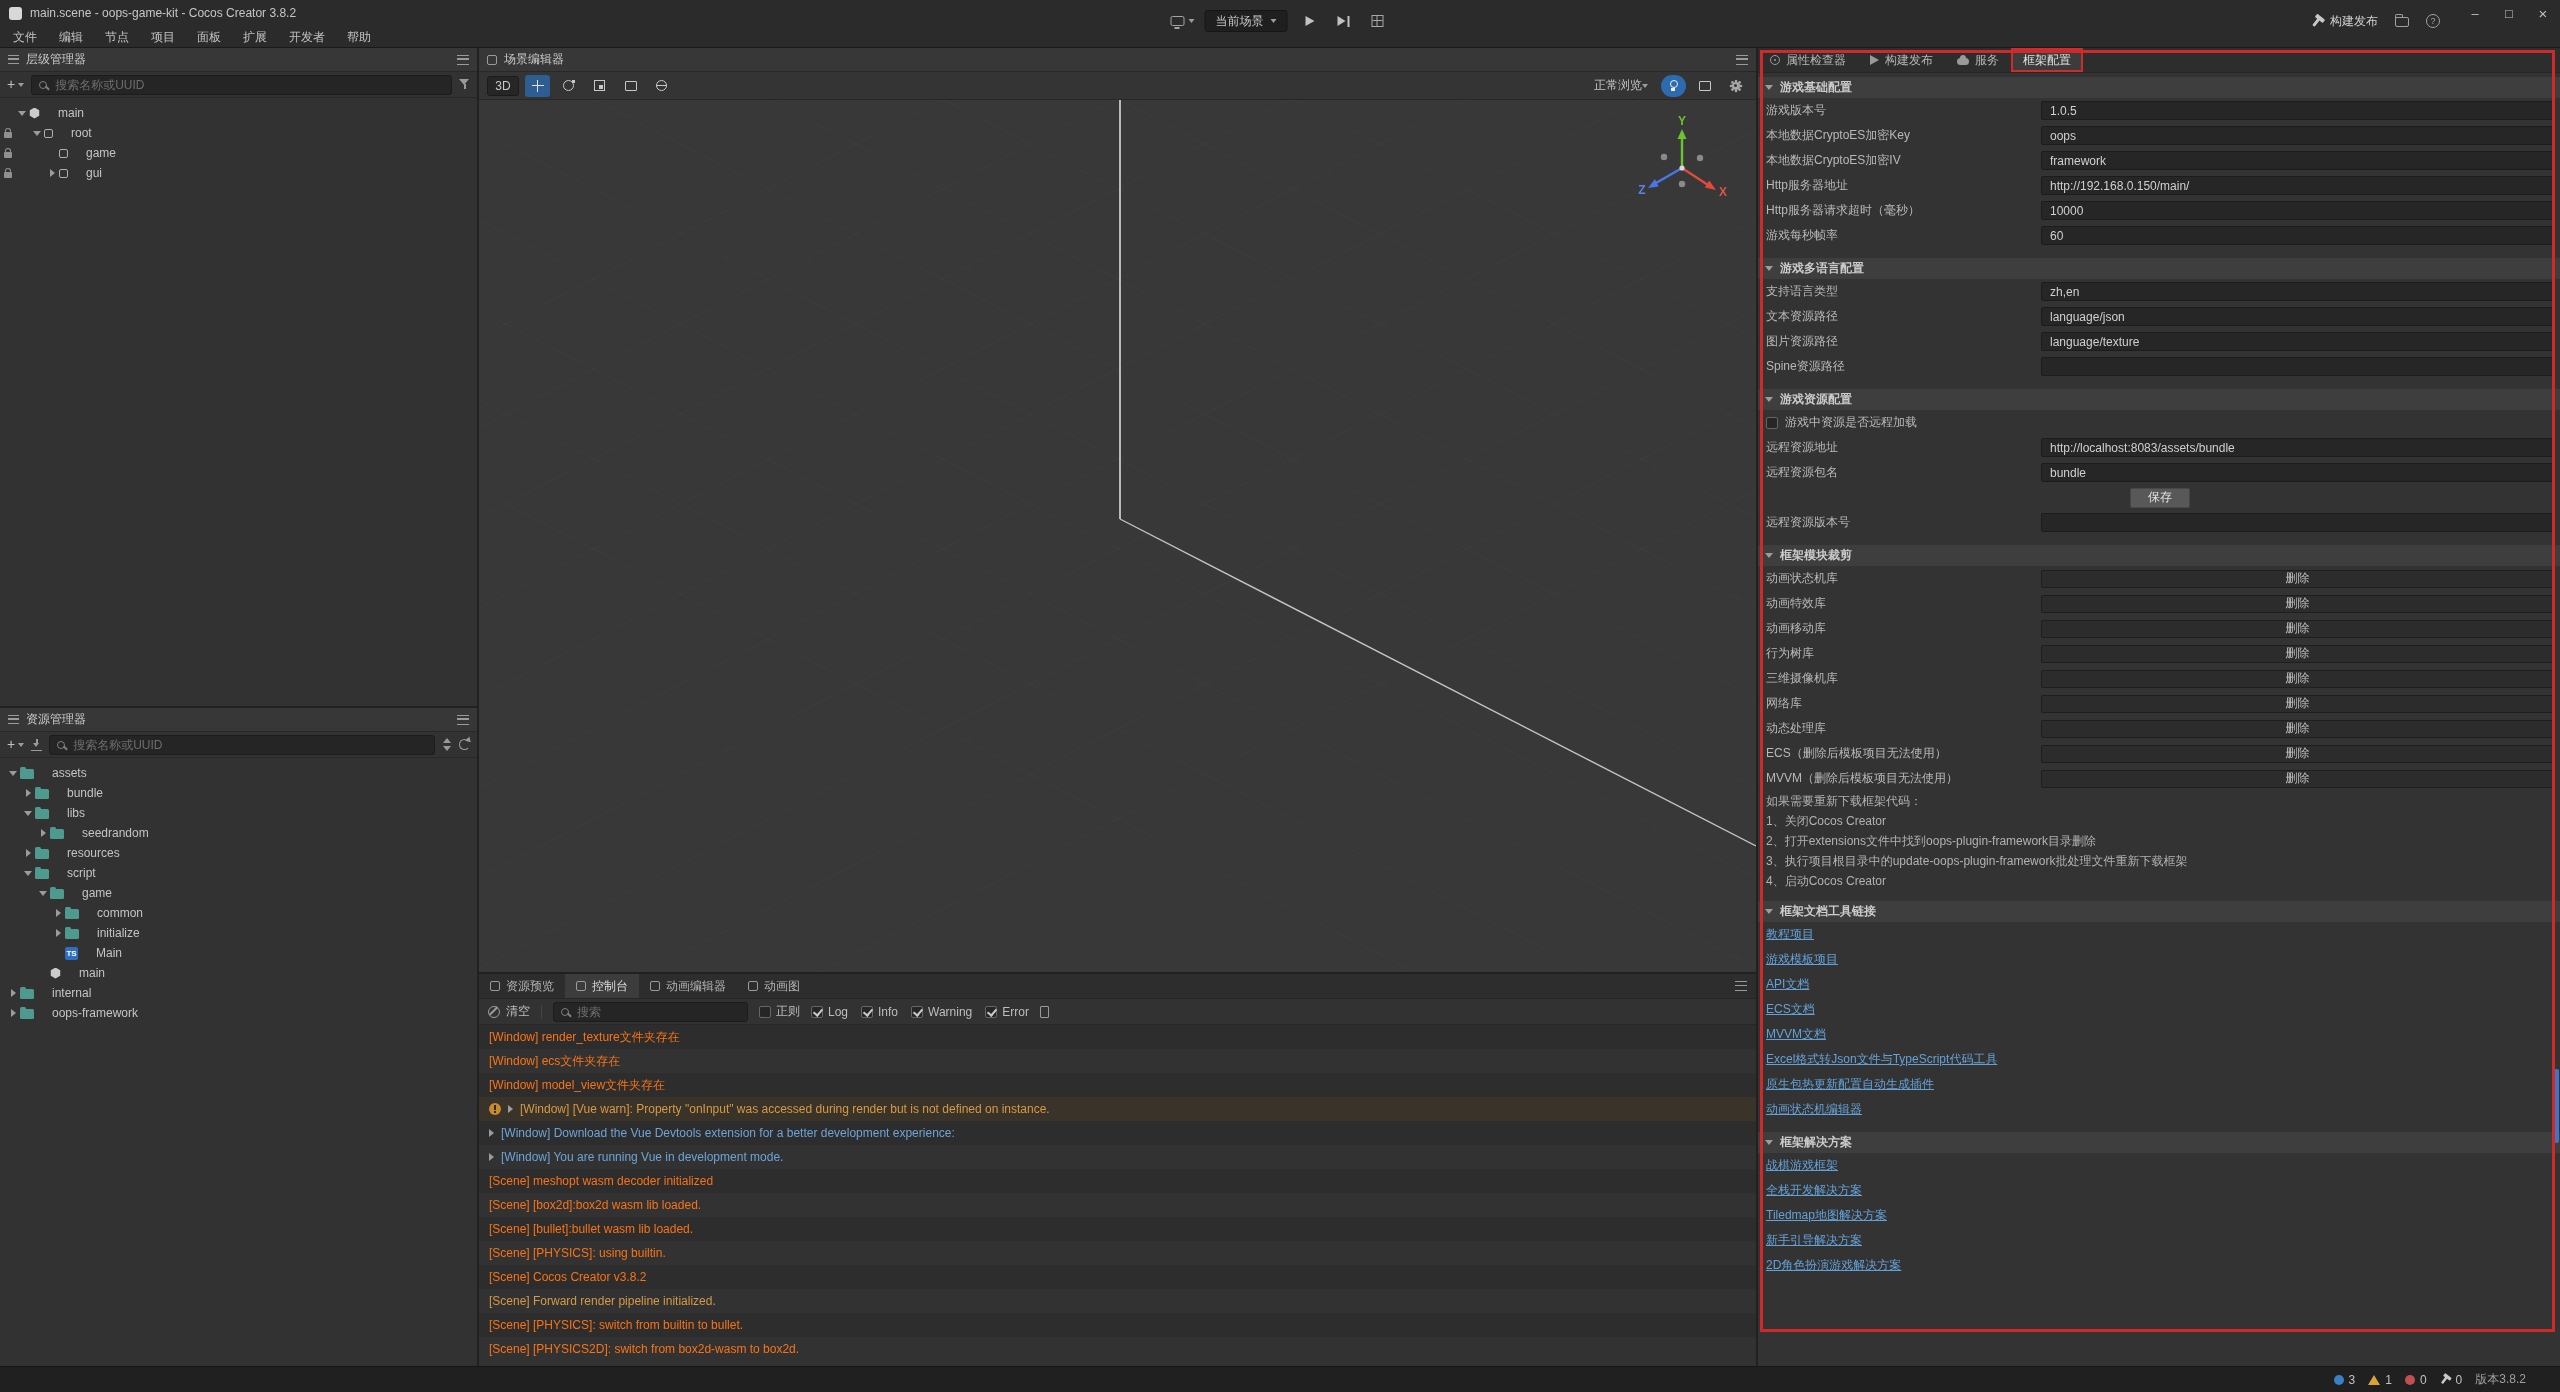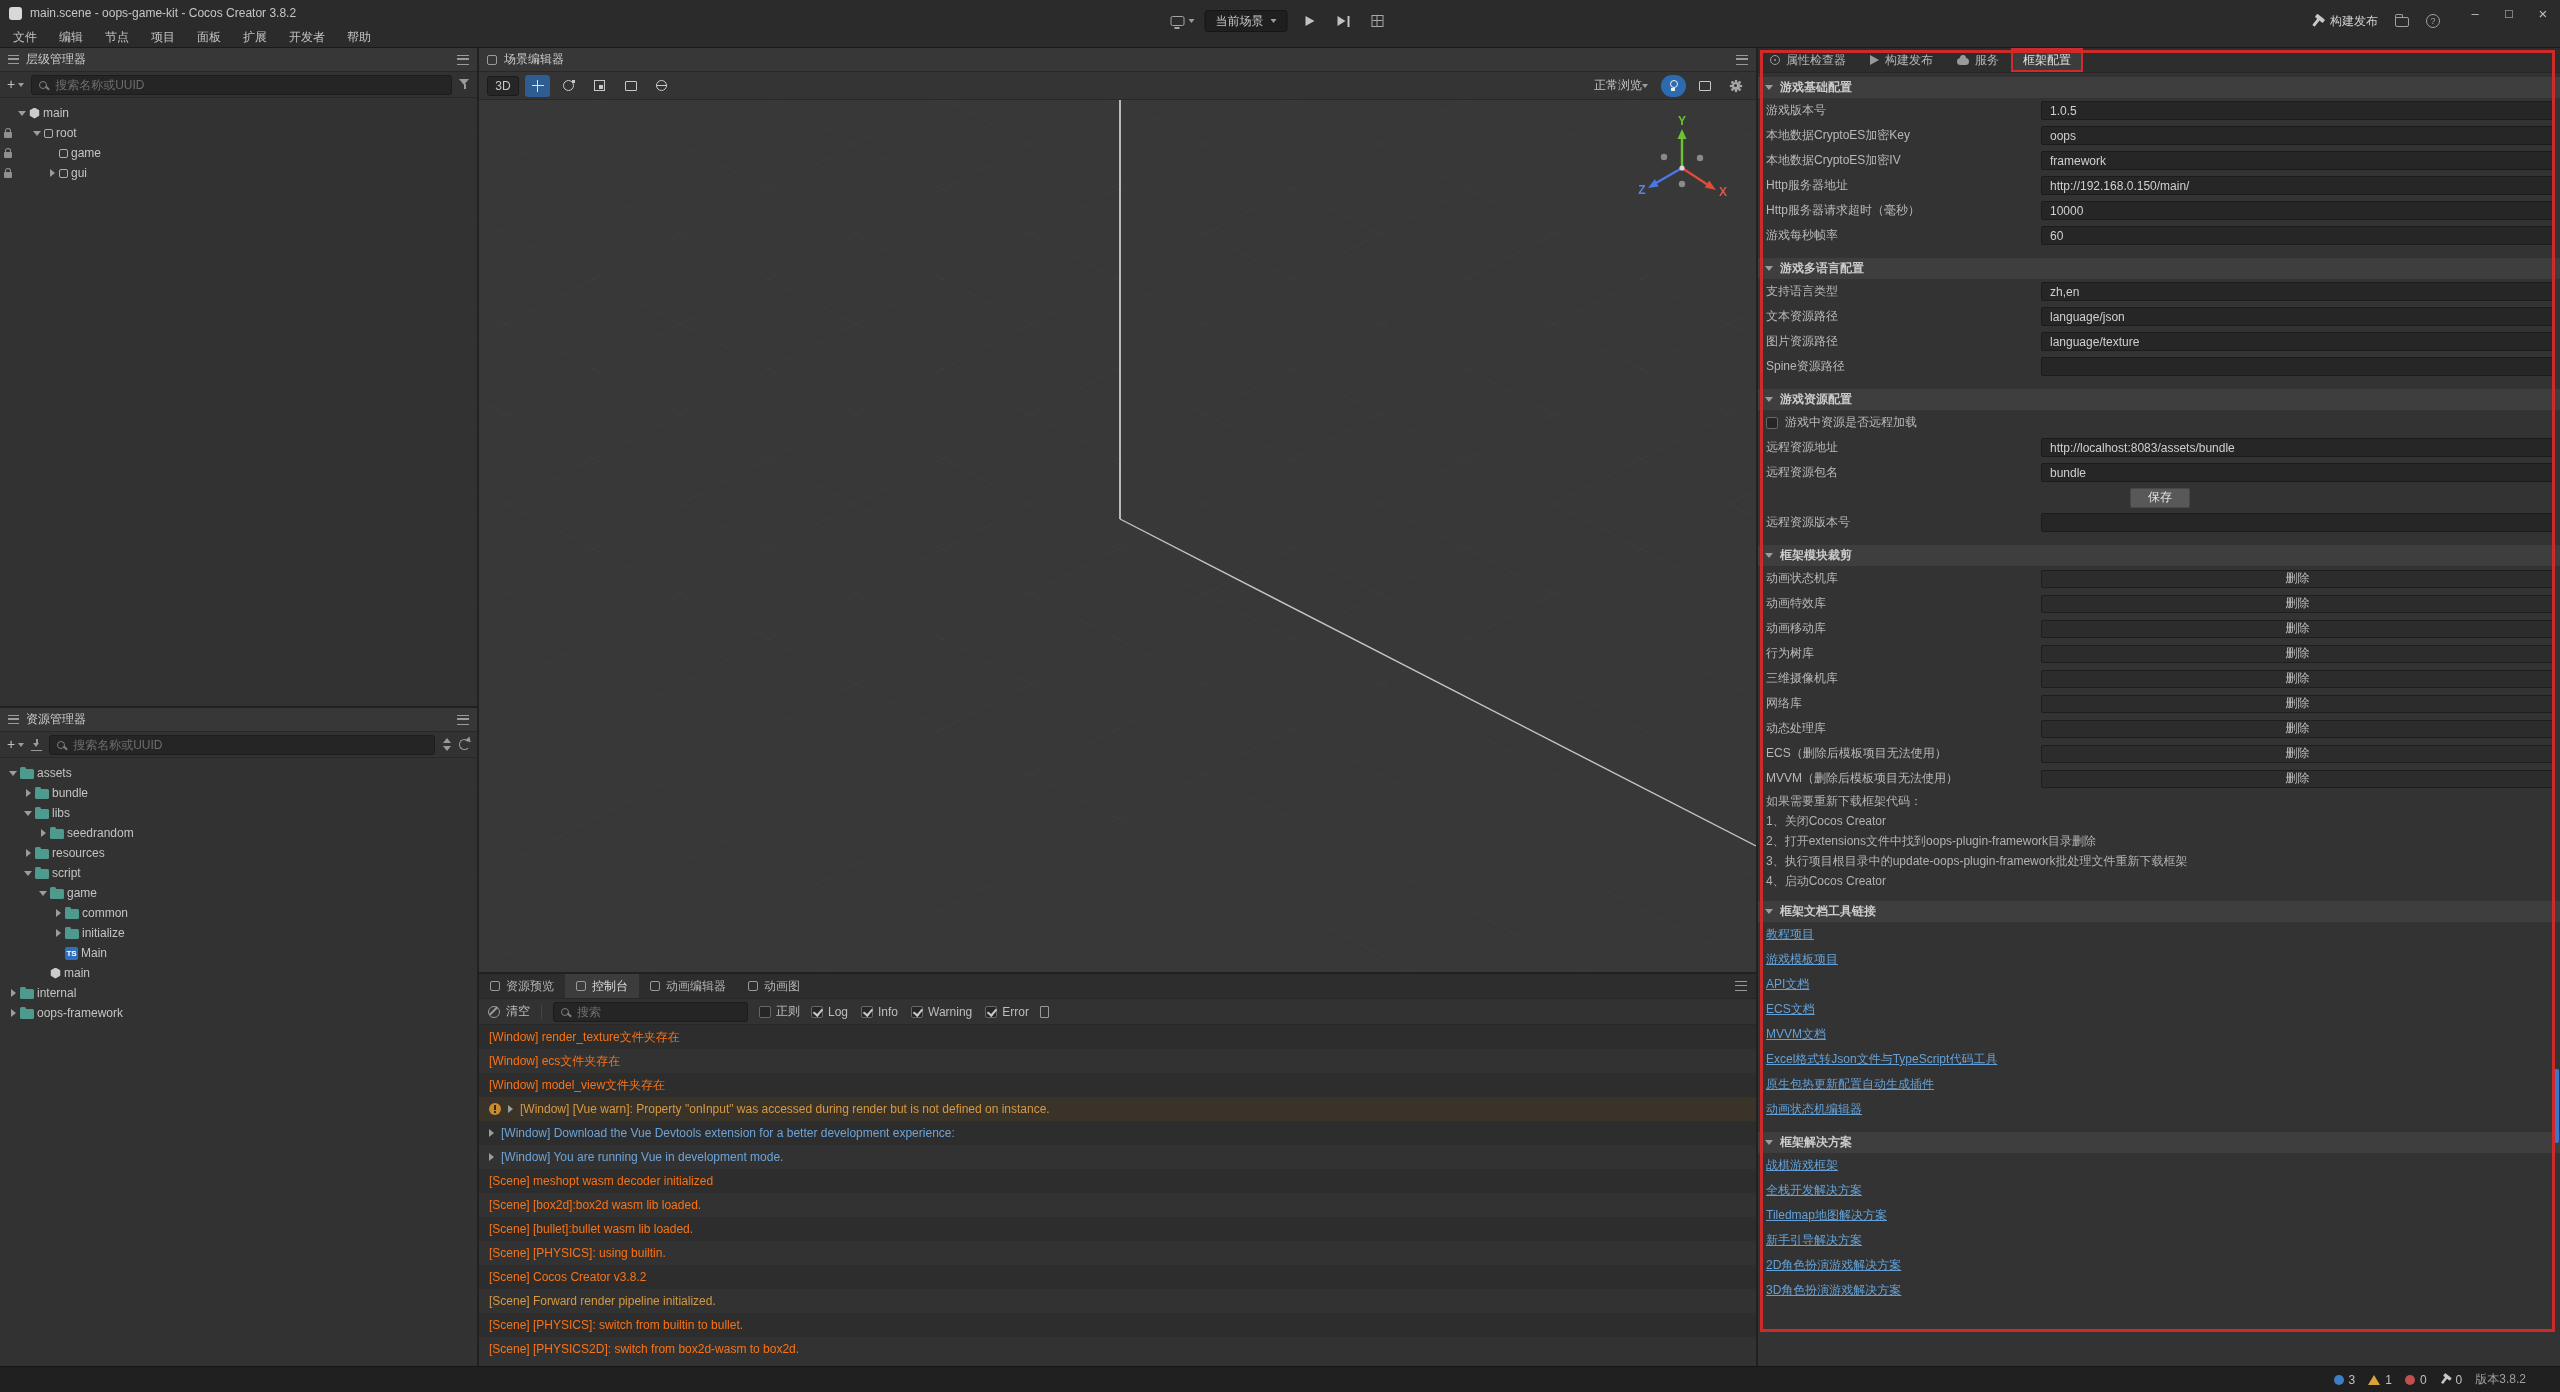--- a/index.html
+++ b/index.html
@@ -41,21 +41,21 @@
   .searchbox input {flex:1;width:100%;background:transparent;border:none;outline:none;color:#cfcfcf;font:inherit}
   .searchbox input::placeholder {color:#6d6d6d}
 
   
   .tree {flex:1;padding-top:5px;overflow:hidden}
   .trow {height:20px;display:flex;align-items:center}
   .tree.assets .trow {padding-left:6px}
   .lockcol {width:15px;display:flex;justify-content:center;flex:none}
   .caretw {width:14px;display:flex;justify-content:center;align-items:center;flex:none}
   .tindent {flex:none;height:1px}
-  .tlabel {margin-left:3px;color:#c4c4c4;white-space:nowrap}
+  .tlabel {margin-left:18px;color:#c4c4c4;white-space:nowrap}
 
   
   .scene-toolbar {height:28px;border-bottom:1px solid #282828;display:flex;align-items:center;gap:6px;padding:0 8px;flex:none;background:#343434}
   .mode3d {min-width:32px;height:20px;background:#262626;border:1px solid #1b1b1b;border-radius:3px;display:flex;align-items:center;justify-content:center;color:#c8c8c8;padding:0 7px}
   .tool {width:25px;height:22px;display:flex;align-items:center;justify-content:center;border-radius:3px}
   .tool.active {background:#2d5d91}
   .tool.lit {background:#2d6bb0;border-radius:11px}
   .spacer {flex:1}
   .view-select {display:flex;align-items:center;color:#c3c3c3;padding:0 7px}
   .viewport {flex:1;background:#383838;position:relative;overflow:hidden}
@@ -850,23 +850,20 @@
         </div>
         <div class="crow">
           <span class="clink">Tiledmap地图解决方案</span>
         </div>
         <div class="crow">
           <span class="clink">新手引导解决方案</span>
         </div>
         <div class="crow">
           <span class="clink">2D角色扮演游戏解决方案</span>
         </div>
-        <div class="crow">
-          <span class="clink">3D角色扮演游戏解决方案</span>
-        </div>
       </div>
     <div class="rthumb"></div>
   </div>
 
   <div class="statusbar">
     <div class="sb-right">
       <span class="sbitem">
         <span class="dot b"></span>
         <span>3</span>
       </span>

